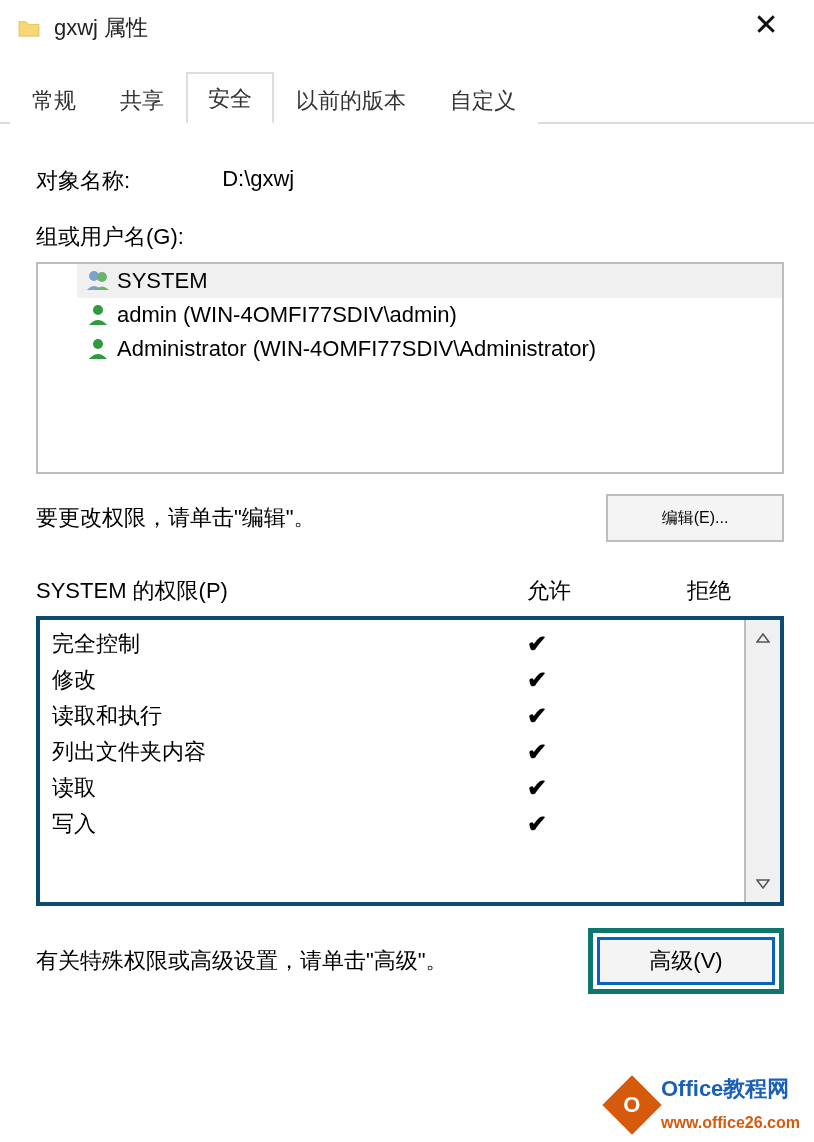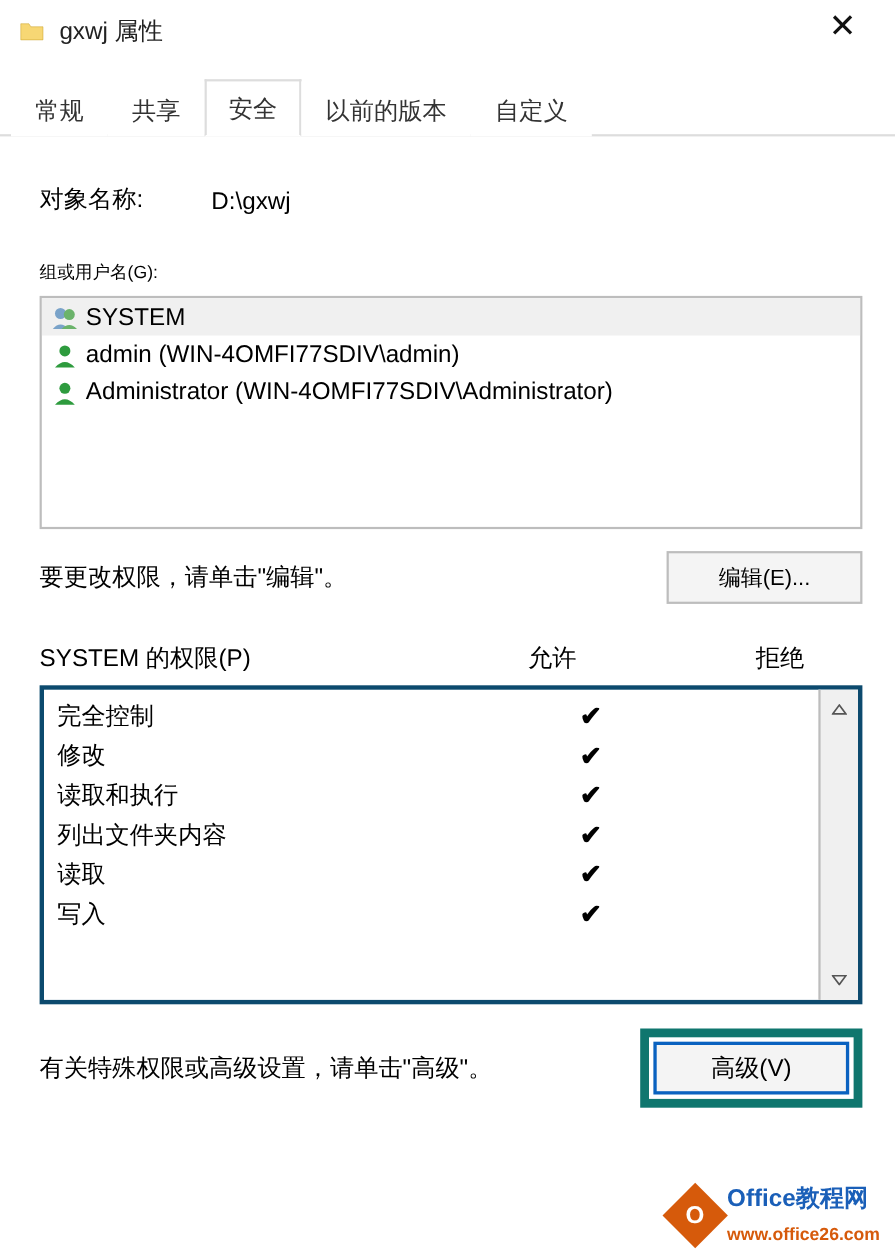--- a/index.html
+++ b/index.html
@@ -62,64 +62,63 @@
     }
     .tab.active {
       border-color: #ddd;
       border-bottom: 2px solid #fff;
     }
     .content {
       padding: 24px 30px 10px 36px;
     }
     .row-object {
       display: flex;
-      gap: 62px;
-      margin-bottom: 42px;
+      gap: 92px;
+      margin-bottom: 26px;
       margin-top: 18px;
       font-size: 22px;
-      align-items: flex-end;
-    }
-    .label-gp { font-size: 16px; margin-bottom: 10px; }
+    }
+    .label-gp { font-size: 22px; margin-bottom: 10px; }
     .listbox {
       border: 2px solid #bdbdbd;
       background: #fff;
       height: 212px;
       overflow-y: auto;
       margin-bottom: 20px;
     }
     .list-item {
       display: flex;
-      align-items: flex-end;
+      align-items: flex-start;
       padding: 4px 8px;
       font-size: 22px;
       gap: 6px;
       cursor: default;
+      margin-left: 39px;
     }
     .list-item.selected { background: #f0f0f0; }
     .list-item svg { flex-shrink: 0; }
     .edit-row {
       display: flex;
       align-items: center;
       margin-bottom: 34px;
     }
     .edit-text { font-size: 22px; flex:1; }
     .btn {
       min-width: 178px;
       height: 48px;
       border: 2px solid #bdbdbd;
       background: #f4f4f4;
-      font-size: 20px;
+      font-size: 16px;
       font-family: inherit;
       cursor: pointer;
     }
     .perm-header {
       display: flex;
       font-size: 22px;
       margin-bottom: 10px;
-      gap: 47px;
     }
     .perm-header .ph-name { flex: 1; }
     .perm-header .ph-allow { width: 170px; text-align: center; }
     .perm-header .ph-deny { width: 150px; text-align: center; }
     .perm-box {
       border: 4px solid #0c4a6e;
       height: 290px;
       position: relative;
       display: flex;
     }
@@ -154,21 +153,21 @@
       cursor: pointer;
     }
     .sb-track { flex: 1; }
     .adv-row {
       display: flex;
       align-items: center;
       margin-top: 22px;
     }
     .adv-text { flex: 1; font-size: 22px; }
     .adv-highlight {
-      border: 8px solid #0f766e;
+      border: 5px solid #0f766e;
       padding: 4px;
     }
     .adv-btn {
       min-width: 178px;
       height: 48px;
       border: 3px solid #0a62c0;
       background: #f4f4f4;
       font-size: 22px;
       font-family: inherit;
       cursor: pointer;

